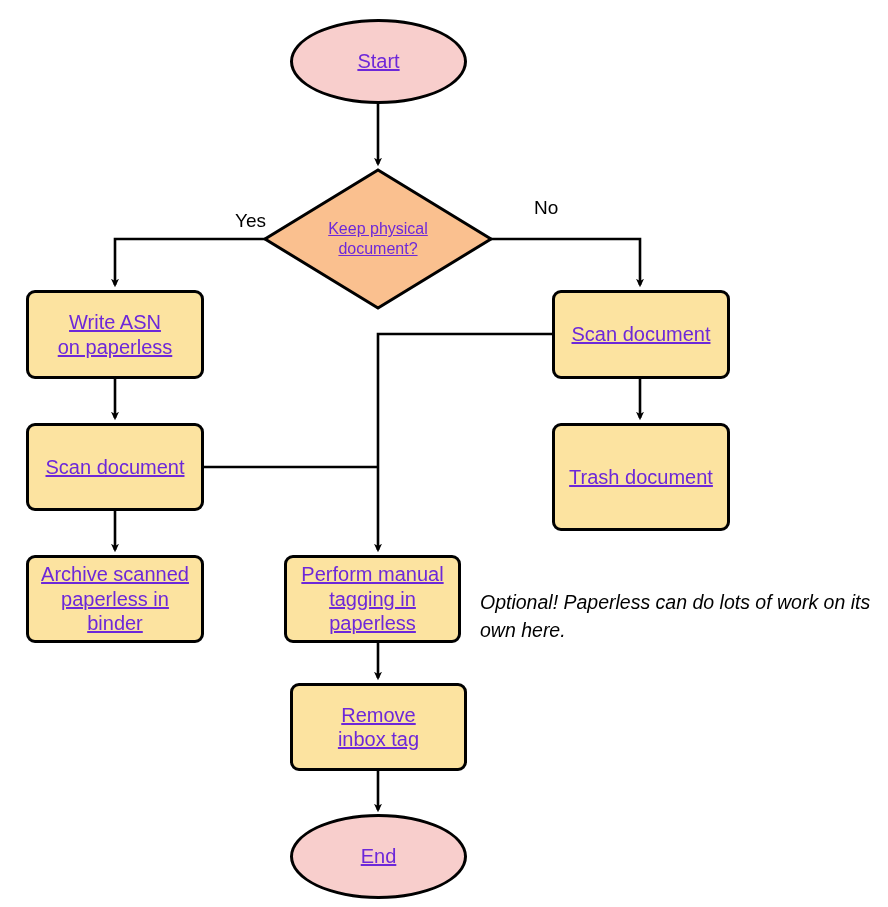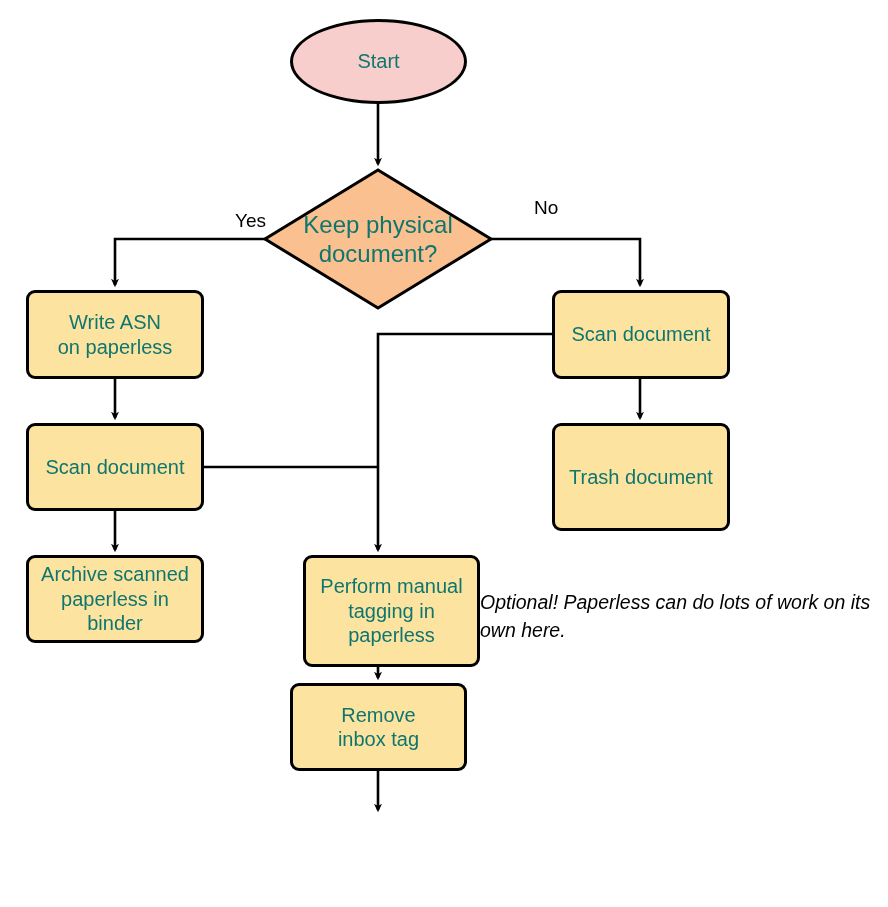--- a/index.html
+++ b/index.html
@@ -25,39 +25,40 @@
     height: 907px;
     pointer-events: none;
   }
   .node {
     position: absolute;
     box-sizing: border-box;
     display: flex;
     align-items: center;
     justify-content: center;
     text-align: center;
-    color: #0f766e;
+    color: #6d28d9;
     z-index: 2;
+    text-decoration: underline;
   }
   .node-terminal {
     border: 3px solid #000000;
     border-radius: 50%;
     font-size: 20px;
     line-height: 1.22;
   }
   .node-process {
     border: 3px solid #000000;
     border-radius: 9px;
     font-size: 20px;
     line-height: 1.22;
   }
   .node-decision {
     background: transparent;
     border: 0;
-    font-size: 24px;
+    font-size: 16px;
     line-height: 1.22;
   }
   .decision-label {
     position: relative;
     z-index: 3;
     white-space: pre-line;
   }
   .node-process .txt,
   .node-terminal .txt {
     white-space: pre-line;
@@ -145,27 +146,30 @@
   </div>
 
   <div class="node node-process" style="left:552px; top:290px; width:178px; height:89px; background:#FCE3A0;">
     <span class="txt">Scan document</span>
   </div>
 
   <div class="node node-process" style="left:552px; top:423px; width:178px; height:108px; background:#FCE3A0;">
     <span class="txt">Trash document</span>
   </div>
 
-  <div class="node node-process" style="left:303px; top:555px; width:177px; height:112px; background:#FCE3A0;">
+  <div class="node node-process" style="left:284px; top:555px; width:177px; height:88px; background:#FCE3A0;">
     <span class="txt">Perform manual
 tagging in
 paperless</span>
   </div>
 
   <div class="node node-process" style="left:290px; top:683px; width:177px; height:88px; background:#FCE3A0;">
     <span class="txt">Remove
 inbox tag</span>
   </div>
 
+  <div class="node node-terminal" style="left:290px; top:814px; width:177px; height:85px; background:#F8CECC;">
+    <span class="txt">End</span>
+  </div>
 
   <div class="note" style="left:480px; top:588px;">Optional! Paperless can do lots of work on its own here.</div>
 
 </div>
 
 </body></html>

